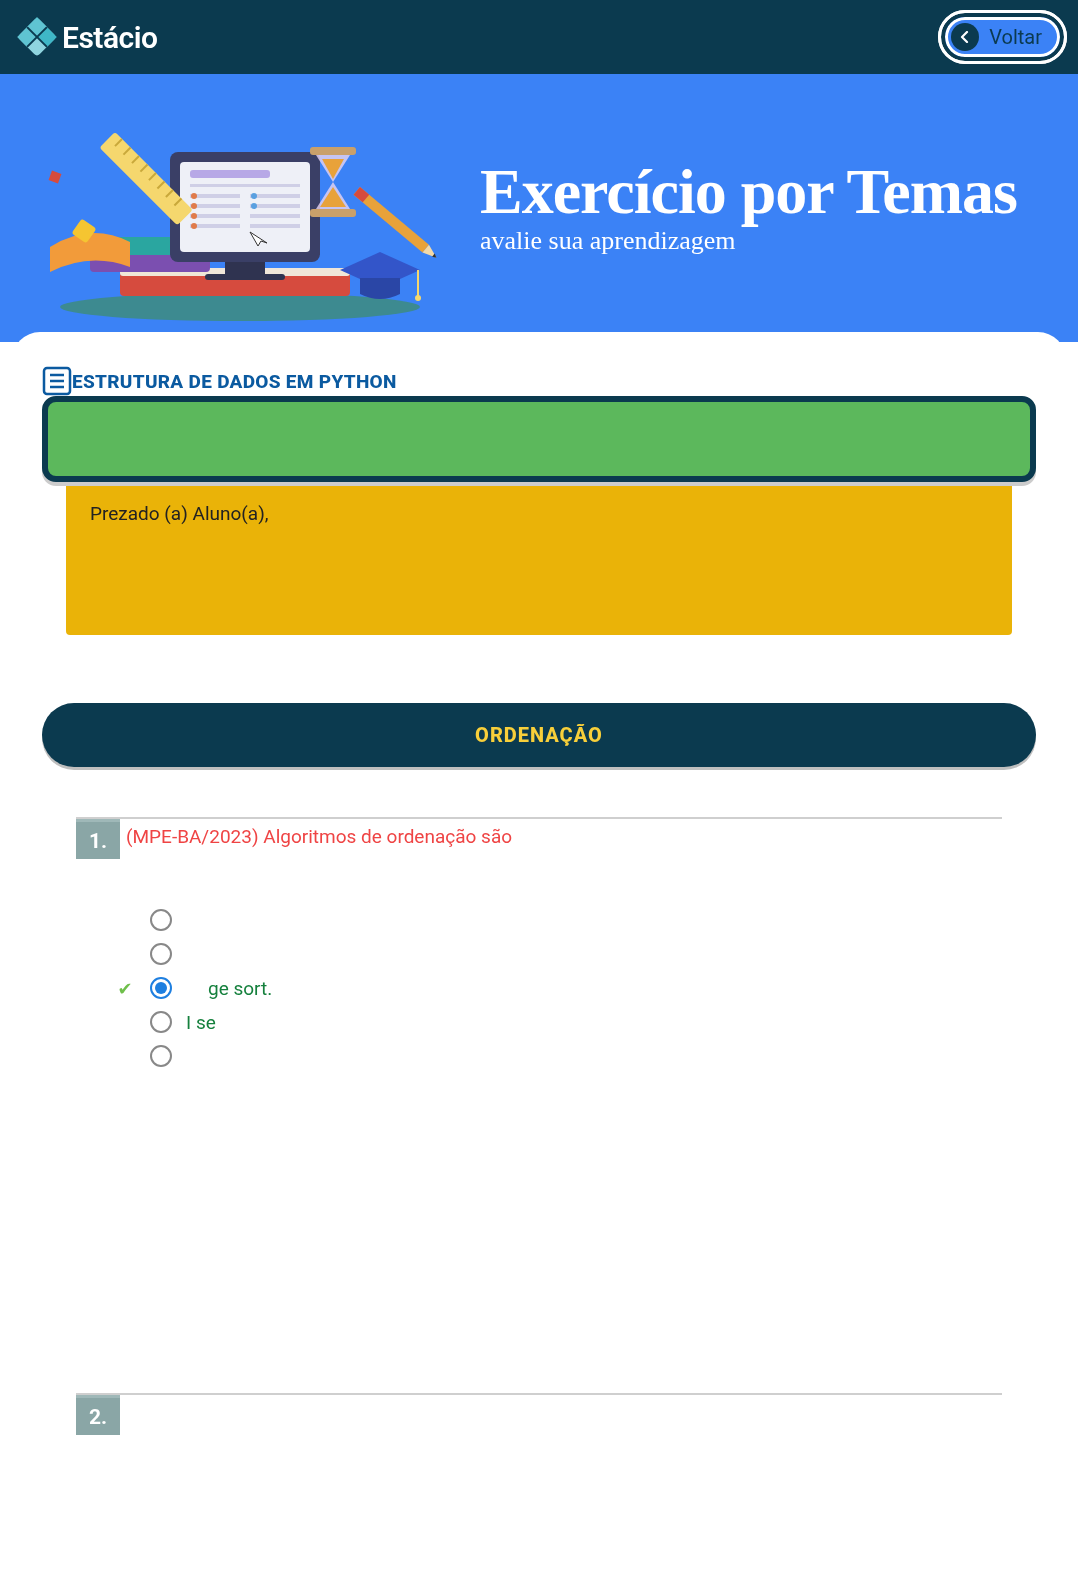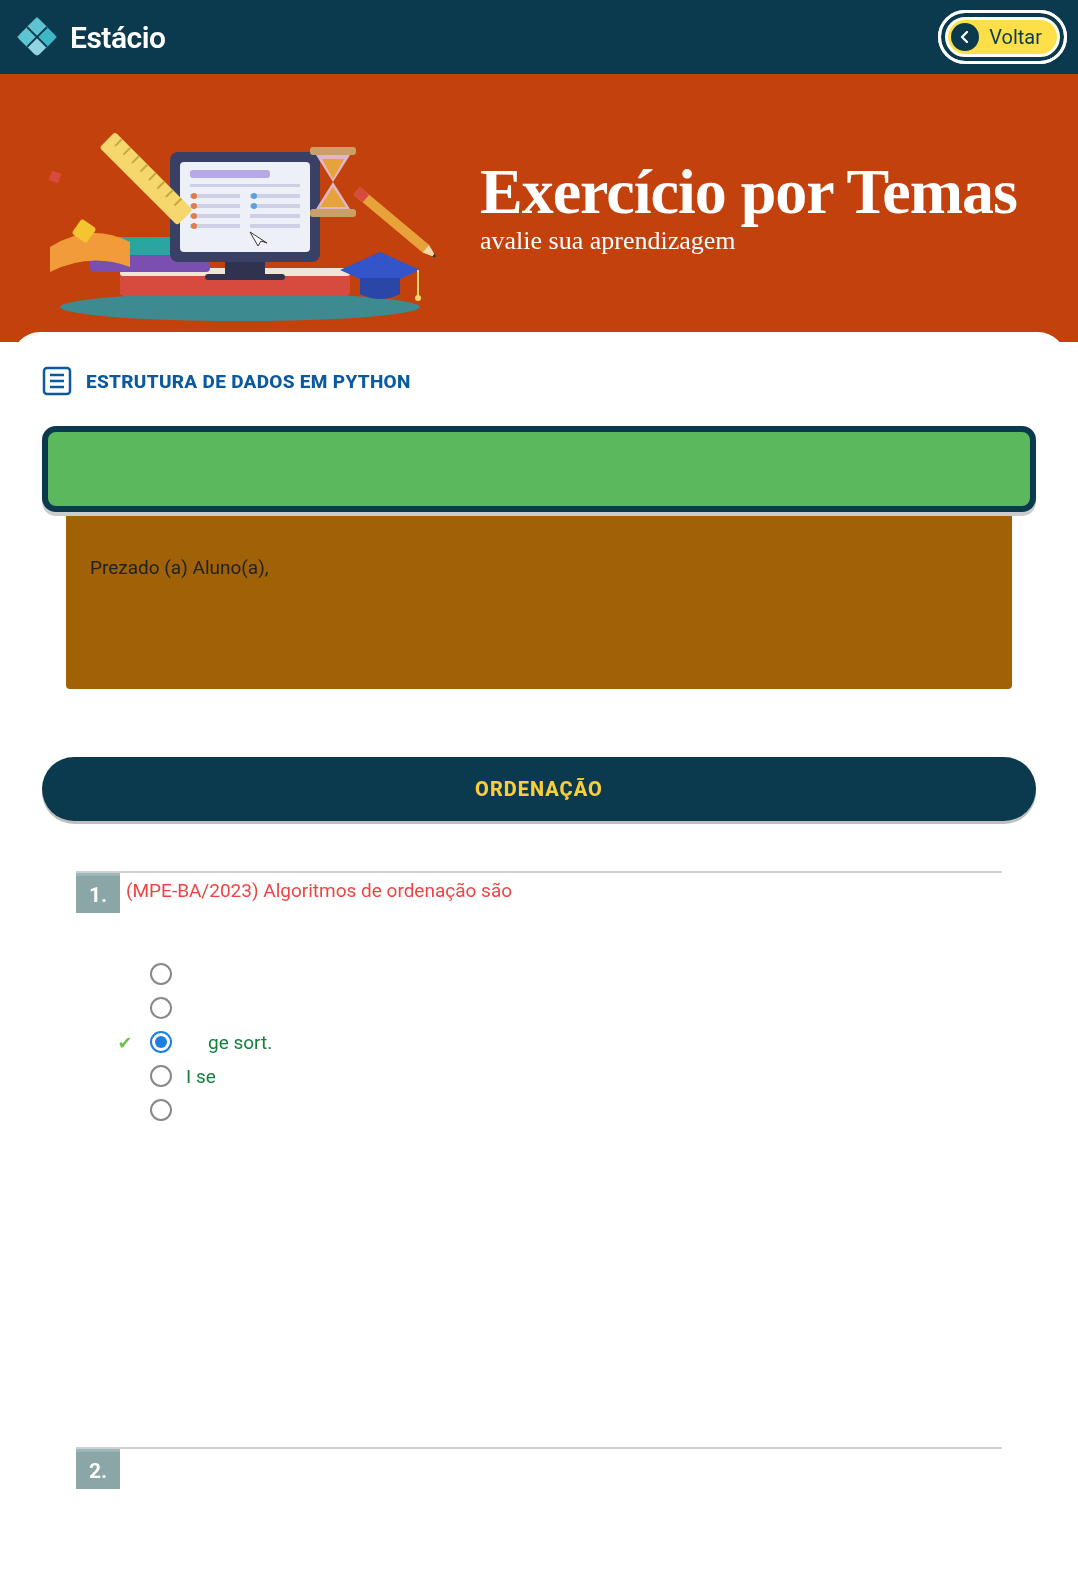--- a/index.html
+++ b/index.html
@@ -12,31 +12,31 @@
     background: #0b3a4f;
     height: 74px;
     display: flex;
     align-items: center;
     justify-content: space-between;
     padding: 0 14px;
   }
   .logo-wrap {
     display: flex;
     align-items: center;
-    gap: 10px;
+    gap: 2px;
   }
   .logo-icon svg { display: block; }
   .logo-text {
     color: #fff;
     font-size: 30px;
     font-weight: 600;
     letter-spacing: -0.5px;
   }
   .back-btn {
-    background: #fde047;
+    background: #3b82f6;
     border: 4px solid #0b3a4f;
     border-radius: 28px;
     box-shadow: 0 0 0 3px #fff inset, 0 0 0 3px #fff;
     padding: 6px 18px 6px 6px;
     display: flex;
     align-items: center;
     gap: 10px;
     cursor: pointer;
     outline: 3px solid #fff;
   }
@@ -44,21 +44,21 @@
     width: 28px; height: 28px;
     background: #0b3a4f;
     border-radius: 50%;
     display:flex;align-items:center;justify-content:center;
     color:#fff;
     font-size:16px;
   }
   .back-label { color:#0b3a4f; font-size:20px; }
 
   .hero {
-    background: #c2410c;
+    background: #3b82f6;
     padding: 18px 40px 20px 30px;
     display:flex;
     align-items:center;
     gap: 30px;
     min-height: 260px;
     border-bottom-left-radius: 0;
   }
   .hero-art {
     width: 420px;
     height: 230px;
@@ -85,22 +85,21 @@
     margin: -10px 12px 0 12px;
     border-radius: 28px 28px 0 0;
     padding: 34px 30px 80px 30px;
     position: relative;
     min-height: 1260px;
   }
 
   .course-row {
     display:flex;
     align-items:center;
-    gap: 14px;
-    margin-bottom: 30px;
+    gap: 0;
   }
   .course-icon {
     width:30px;height:30px;
   }
   .course-title {
     color:#0b5aa0;
     font-weight:800;
     font-size:19px;
     letter-spacing:0.3px;
   }
@@ -108,24 +107,24 @@
   .green-banner {
     background:#5cb85c;
     border: 6px solid #0b3a4f;
     border-radius: 14px;
     height: 86px;
     box-shadow: 0 4px 0 rgba(0,0,0,0.2);
     margin-bottom: 4px;
   }
 
   .intro-box {
-    background:#a16207;
+    background:#eab308;
     border-radius: 0 0 4px 4px;
     margin: 0 24px;
-    padding: 40px 24px 90px 24px;
+    padding: 16px 24px 90px 24px;
   }
   .intro-box p { font-size:19px; color:#222; margin-bottom: 20px; }
   .intro-line2 { display:flex; gap: 260px; }
   .exer-word { font-weight:800; text-decoration: underline; }
 
   .topic-pill {
     background:#0b3a4f;
     color:#f6cering;
     border-radius: 34px;
     margin-top: 68px;

